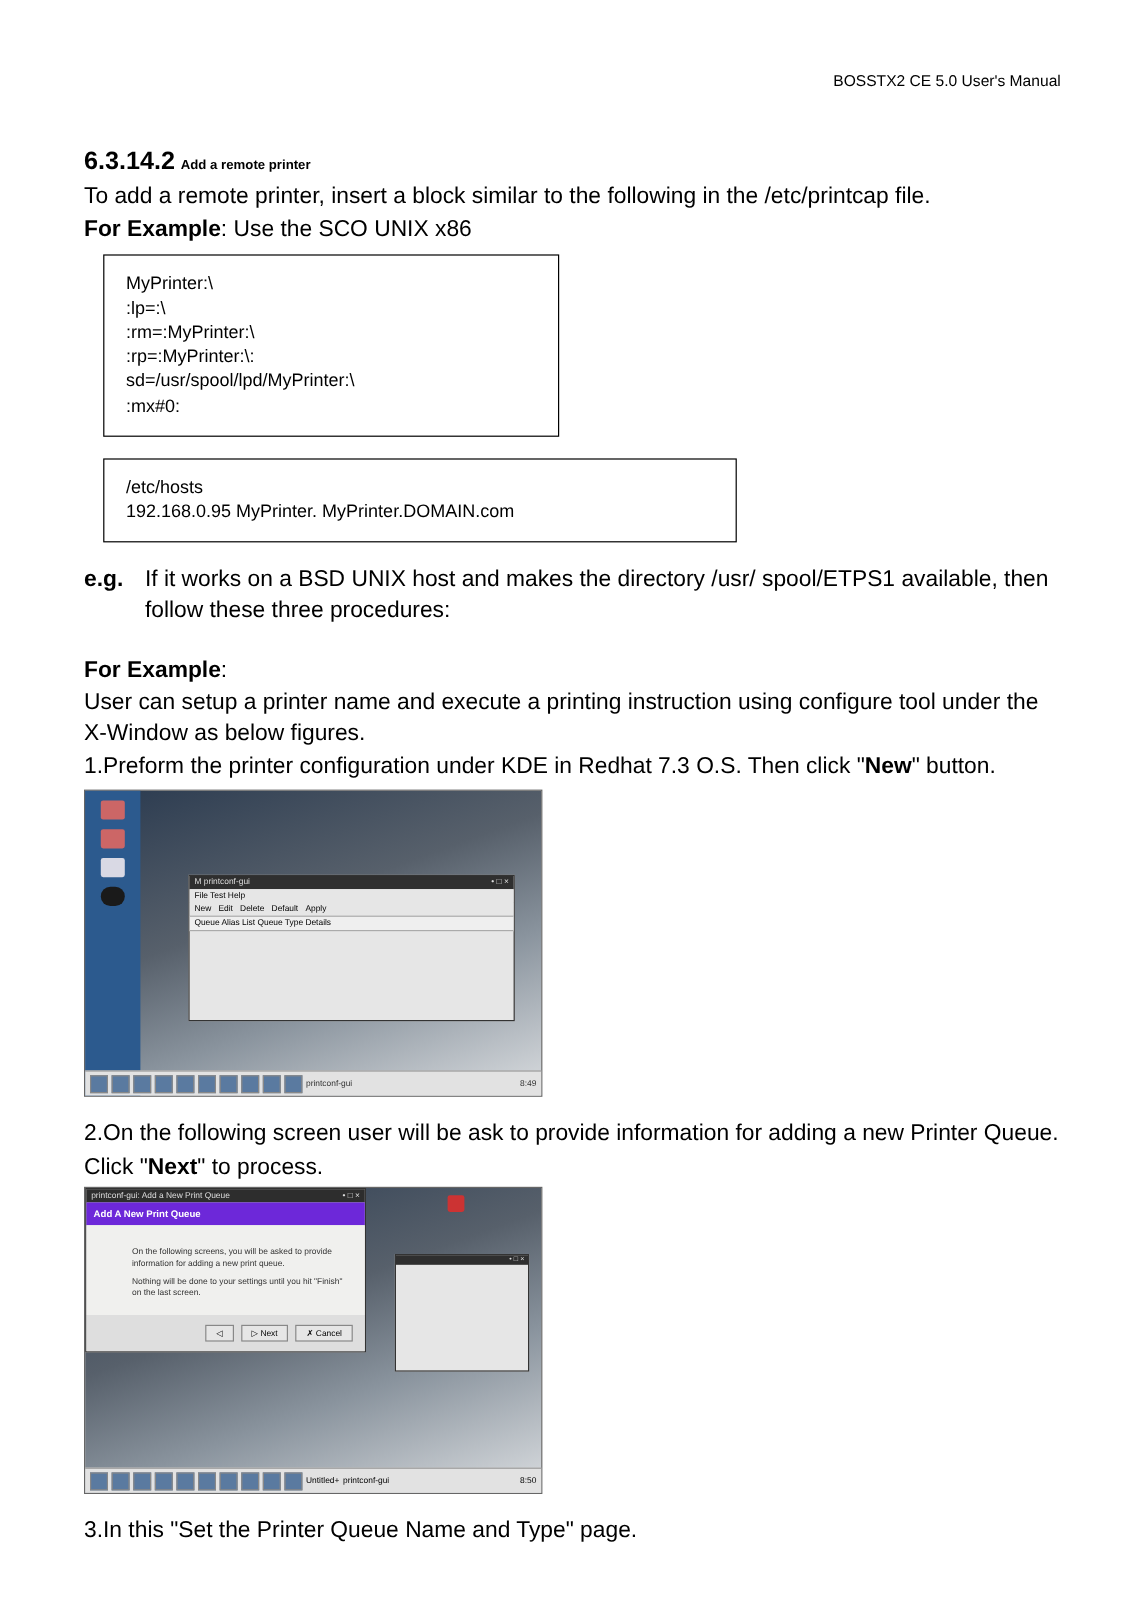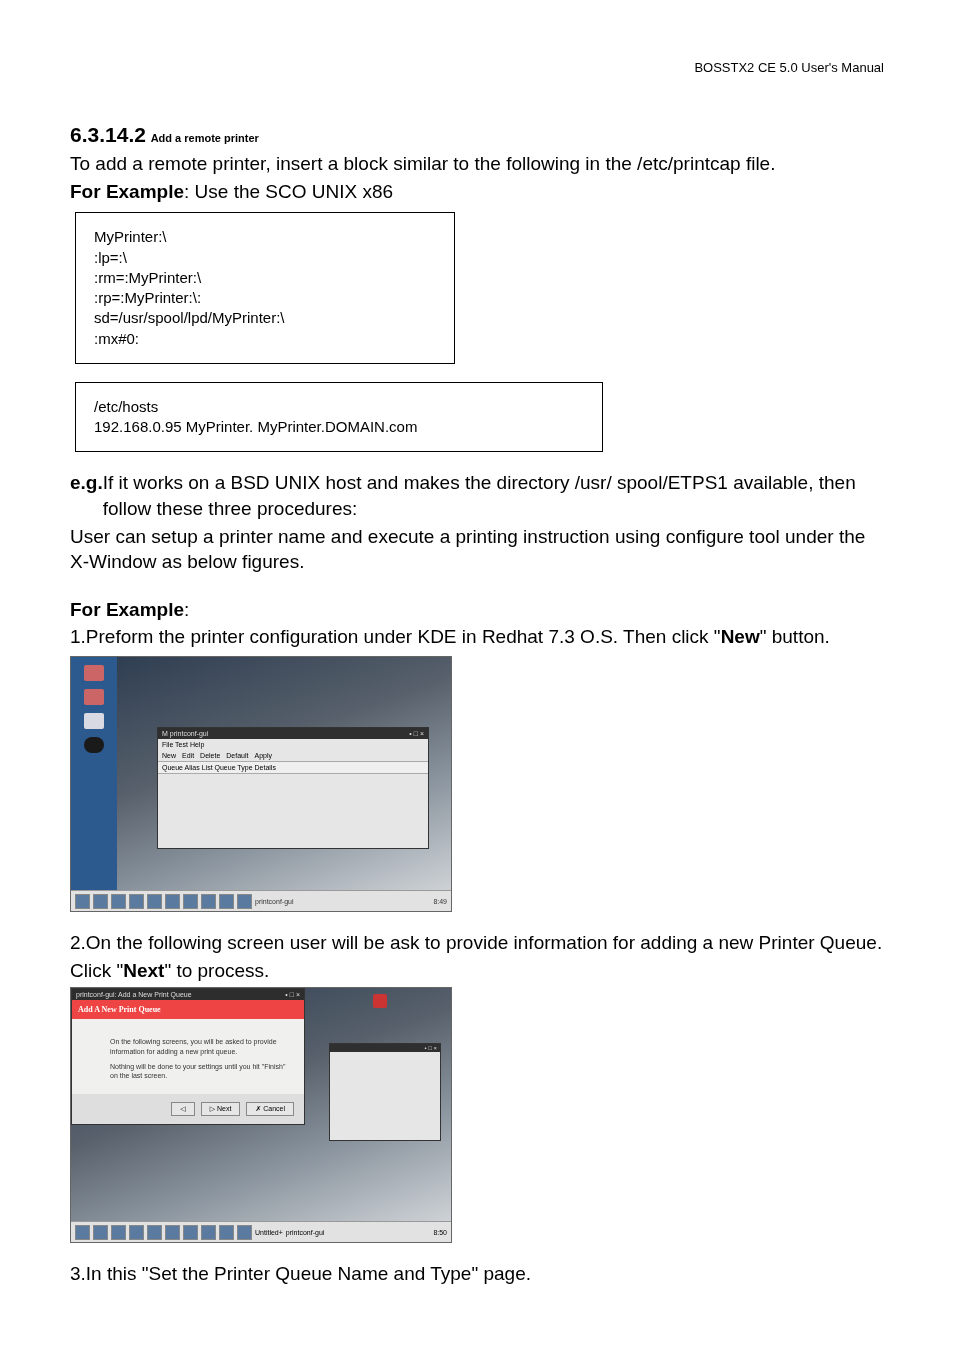--- a/index.html
+++ b/index.html
@@ -33,32 +33,33 @@
   }
   .body-text {
     font-size: 19px;
     line-height: 1.35;
     margin: 0 0 2px 0;
   }
   .bold { font-weight: bold; }
   .code-box {
     border: 1px solid #000;
     padding: 14px 18px;
-    margin: 8px 0 18px 5px;
+    margin: 8px 0 18px 16px;
     width: 380px;
     box-sizing: border-box;
     font-size: 15px;
     line-height: 1.35;
     white-space: pre-line;
   }
   .code-box-wide {
     width: 528px;
   }
   .eg-block {
     display: flex;
+    gap: 18px;
     margin-top: 14px;
   }
   .eg-label { font-weight: bold; }
   .eg-content { flex: 1; }
   .cmds {
     margin: 12px 0 0 0;
     padding-left: 30px;
     line-height: 1.4;
   }
   .for-example {
@@ -144,25 +145,24 @@
     background: #dedede;
     border: 1px solid #333;
     font-size: 7px;
   }
   .dialog .dtitle {
     background: #2d2d2d; color: #ddd;
     padding: 2px 4px;
     display: flex; justify-content: space-between;
   }
   .dialog .dheader {
-    background: #ef4444; color: #fff;
+    background: #6d28d9; color: #fff;
     font-weight: bold;
     padding: 5px 6px;
     font-size: 8px;
-    font-family: Liberation Serif, serif;
   }
   .dialog .dbody {
     background: #f0f0ee;
     padding: 18px 16px 14px 38px;
     font-size: 7px;
     color: #333;
     line-height: 1.3;
   }
   .dialog .dbtns {
     background: #dedede;
@@ -243,24 +243,24 @@
   <div class="code-box code-box-wide">/etc/hosts
 192.168.0.95     MyPrinter.     MyPrinter.DOMAIN.com</div>
 
   <div class="eg-block">
     <div class="body-text eg-label">e.g.</div>
     <div class="eg-content">
       <div class="body-text">If it works on a BSD UNIX host and makes the directory /usr/ spool/ETPS1 available, then follow these three procedures:</div>
     </div>
   </div>
 
-  <p class="body-text">User can setup a printer name and execute a printing instruction using configure tool under the X-Window as below figures.</p>
   <p class="body-text for-example">
     <span>For Example</span><span style="font-weight:normal">:</span>
   </p>
+  <p class="body-text">User can setup a printer name and execute a printing instruction using configure tool under the X-Window as below figures.</p>
   <p class="body-text">
     <span>1.Preform the printer configuration under KDE in Redhat 7.3 O.S. Then click "</span><span class="bold">New</span><span>" button.</span>
   </p>
 
   <div class="screenshot">
     <div class="sidebar">
       <div class="ico"></div>
       <div class="ico"></div>
       <div class="ico b"></div>
       <div class="ico c"></div>

